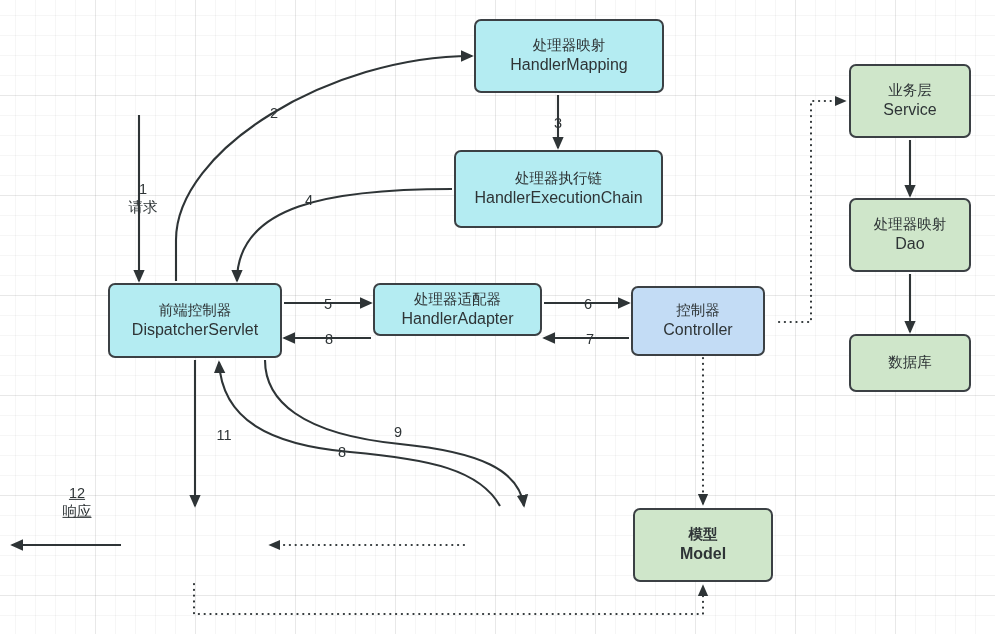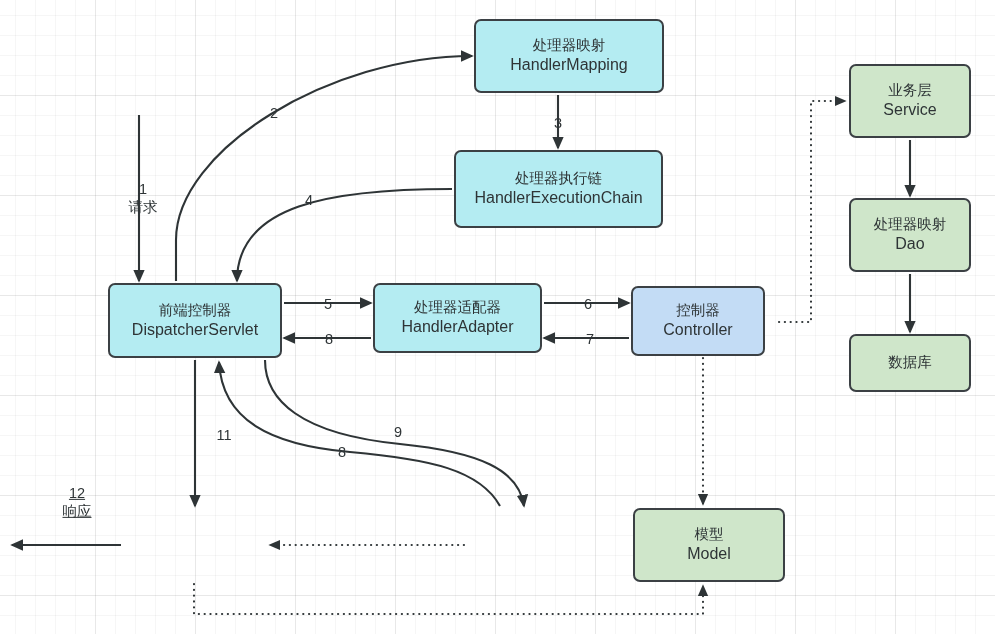--- a/index.html
+++ b/index.html
@@ -115,21 +115,21 @@
   <div class="node" style="left:454px;top:150px;width:209px;height:78px;background:#b4ecf2;">
     <span class="cn">处理器执行链</span>
     <span class="en">HandlerExecutionChain</span>
   </div>
 
   <div class="node" style="left:108px;top:283px;width:174px;height:75px;background:#b4ecf2;">
     <span class="cn">前端控制器</span>
     <span class="en">DispatcherServlet</span>
   </div>
 
-  <div class="node" style="left:373px;top:283px;width:169px;height:70px;background:#b4ecf2;">
+  <div class="node" style="left:373px;top:283px;width:169px;height:53px;background:#b4ecf2;">
     <span class="cn">处理器适配器</span>
     <span class="en">HandlerAdapter</span>
   </div>
 
   <div class="node" style="left:631px;top:286px;width:134px;height:70px;background:#c3dcf5;">
     <span class="cn">控制器</span>
     <span class="en">Controller</span>
   </div>
 
   <div class="node" style="left:849px;top:64px;width:122px;height:74px;background:#cfe6ca;justify-content:center;">
@@ -141,21 +141,21 @@
     <span class="cn">处理器映射</span>
     <span class="en">Dao</span>
   </div>
 
   <div class="node" style="left:849px;top:334px;width:122px;height:58px;background:#cfe6ca;text-align:right;">
     <span class="cn">数据库</span>
   </div>
 
 
 
-  <div class="node" style="left:633px;top:508px;width:152px;height:74px;background:#cfe6ca;">
+  <div class="node" style="left:633px;top:508px;width:140px;height:74px;background:#cfe6ca;font-weight:bold;">
     <span class="cn">模型</span>
     <span class="en">Model</span>
   </div>
 
   <div class="edge-label" style="left:143px;top:198px;">
     <span>1</span>
     <span class="l2">请求</span>
   </div>
   <div class="edge-label" style="left:274px;top:113px;">
     <span>2</span>

